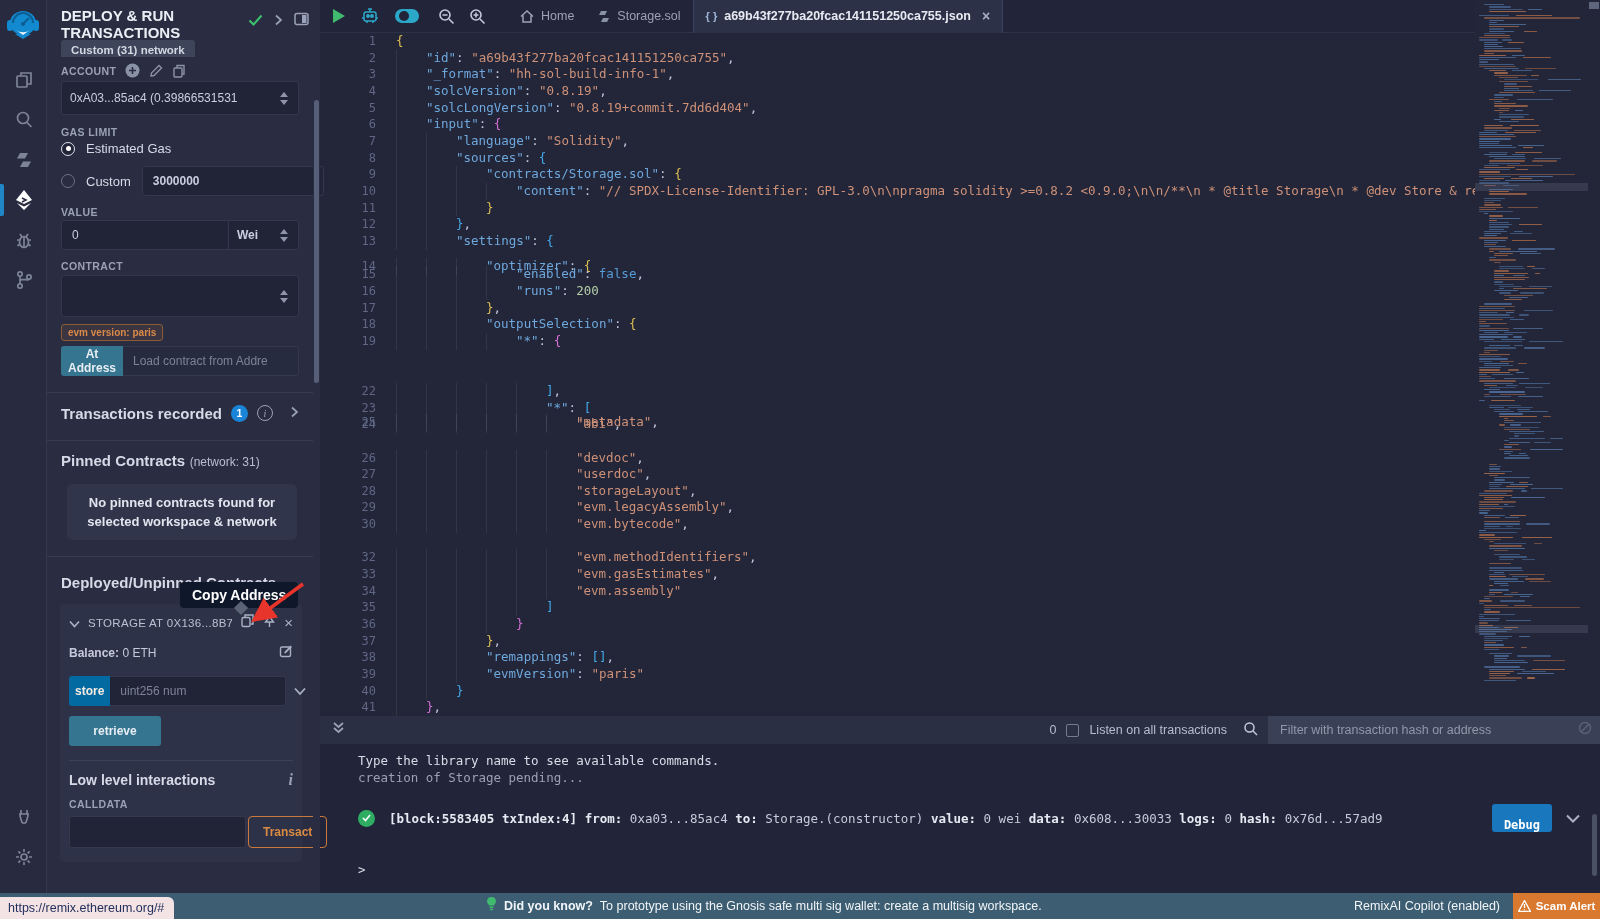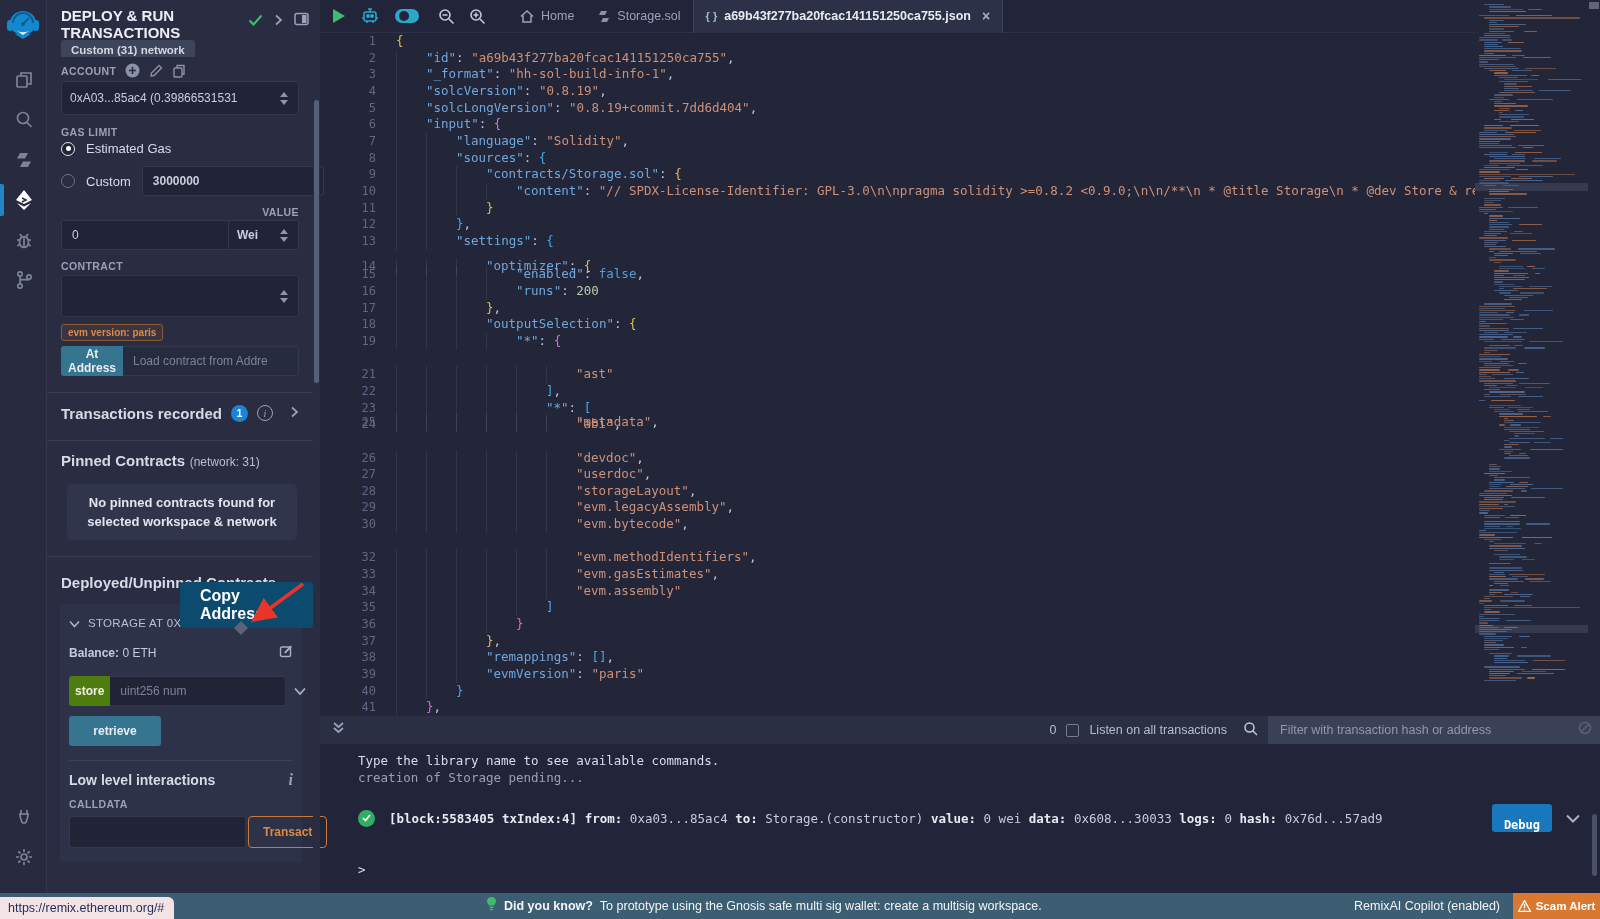--- a/index.html
+++ b/index.html
@@ -37,24 +37,24 @@
   .evm-badge{display:inline-block;border:1px solid #8a5a32;background:rgba(188,116,60,.12);color:#d98a4a;font-size:10px;font-weight:bold;padding:2px 6px;border-radius:3px;}
   .btn-teal{background:#35758f;color:#e8edf3;font-weight:bold;font-size:12px;border:none;border-radius:3px 0 0 3px;}
   .divider{position:absolute;left:0;right:0;height:1px;background:#383d54;}
   .sec-title{font-size:15px;color:#d6dae6;font-weight:bold;}
   .count-badge{background:#1a84d8;color:#fff;font-size:10.5px;font-weight:bold;width:17px;height:17px;border-radius:50%;display:inline-flex;align-items:center;justify-content:center;}
   .info-circ{width:16px;height:16px;border:1.3px solid #9aa1b6;border-radius:50%;color:#9aa1b6;font-size:10px;display:inline-flex;align-items:center;justify-content:center;font-family:"Liberation Serif",serif;font-style:italic;}
   .empty-box{background:#31354b;border-radius:5px;color:#e2e5ee;font-size:13px;font-weight:bold;text-align:center;display:flex;align-items:center;justify-content:center;padding:10px 14px;line-height:19px;}
   .card{position:absolute;left:13px;right:11px;top:604px;background:#2e3248;border-radius:4px;padding:9px 9px 14px;}
   .card-head{display:flex;align-items:center;gap:8px;color:#aab1c4;}
   .card-title{font-size:11.5px;letter-spacing:.3px;color:#b9c0d2;flex:1;white-space:nowrap;overflow:hidden;}
-  .btn-store{background:#4d7c0f;color:#f5ece2;font-weight:bold;font-size:12px;border:none;border-radius:3px 0 0 3px;width:92px;height:30px;text-align:right;}
+  .btn-store{background:#0369a1;color:#f5ece2;font-weight:bold;font-size:12px;border:none;border-radius:3px 0 0 3px;width:92px;height:30px;text-align:right;}
   .btn-retrieve{background:#35758f;color:#e8edf3;font-weight:bold;font-size:12px;border:none;border-radius:3px;width:92px;height:30px;}
   .btn-transact{background:transparent;border:1px solid #c97a3a;color:#d98a43;font-weight:bold;font-size:12px;border-radius:4px;height:32px;padding:0 14px;}
-  .tooltip{position:absolute;left:133px;top:582px;background:#0c4a6e;color:#ffffff;font-size:16px;font-weight:bold;padding:5px 20px;border-radius:4px;z-index:9;}
+  .tooltip{position:absolute;left:133px;top:582px;background:#0f172a;color:#ffffff;font-size:14px;font-weight:bold;padding:5px 12px;border-radius:4px;z-index:9;}
   .tooltip::after{content:"";position:absolute;left:56px;bottom:-5px;width:10px;height:10px;background:#5b6377;transform:rotate(45deg);}
   .panel-scroll{position:absolute;left:313px;top:0;width:7px;height:893px;background:#2a2d42;z-index:4;}
   .panel-scroll .thumb{position:absolute;left:1px;top:100px;width:5px;height:283px;background:#575e78;border-radius:3px;}
 
   
   .editor{position:absolute;left:320px;top:0;width:1280px;height:716px;background:#232639;}
   .toolbar{position:absolute;left:0;top:0;right:0;height:33px;background:#22253a;border-bottom:1px solid #2d3148;display:flex;align-items:center;padding-left:12px;}
   .tb-ic{display:flex;align-items:center;justify-content:center;margin-right:14px;}
   .tab{display:flex;align-items:center;gap:7px;height:33px;padding:0 12px;color:#9aa1b8;font-size:12.5px;}
   .tab.active{background:#2c3147;border-left:1px solid #3a4060;border-right:1px solid #3a4060;color:#e8eaf2;font-weight:bold;}
@@ -221,21 +221,21 @@
   <div class="abs" style="top:141px;display:flex;align-items:center;gap:11px;">
     <span class="radio on"></span>
     <span style="font-size:13px;color:#d6dae6;">Estimated Gas</span>
   </div>
   <div class="abs" style="top:166px;display:flex;align-items:center;gap:11px;height:30px;">
     <span class="radio"></span>
     <span style="font-size:13px;color:#d6dae6;width:58px;">Custom</span>
     <input class="inp" style="flex: 1 1 0%; height: 30px; font-weight: bold;" value="3000000">
   </div>
 
-  <div class="abs lbl" style="top:206px;text-align:right;">VALUE</div>
+  <div class="abs lbl" style="top:206px;">VALUE</div>
   <div class="abs" style="top:220px;height:30px;display:flex;">
     <input class="inp" style="width: 168px; height: 30px; border-radius: 3px 0px 0px 3px;" value="0">
     <div class="sel" style="width:70px;height:30px;border-radius:0 3px 3px 0;border-left:none;">
       <span style="font-weight:bold;">Wei</span>
       <span class="stepper">
           <span class="tri-up"></span>
           <span class="tri-dn"></span>
         </span>
     </div>
   </div>
@@ -392,21 +392,20 @@
       <div class="cl" style="top: 149.94px;"><span class="ln">10</span><span class="ct"><span class="ig"></span><span class="ig"></span><span class="ig"></span><span class="ig"></span><span class="tk-k">"content"</span><span class="tk-p">: </span><span class="tk-s">"// SPDX-License-Identifier: GPL-3.0\n\npragma solidity &gt;=0.8.2 &lt;0.9.0;\n\n/**\n * @title Storage\n * @dev Store &amp; retrieve value in a</span></span></div>
       <div class="cl" style="top: 166.6px;"><span class="ln">11</span><span class="ct"><span class="ig"></span><span class="ig"></span><span class="ig"></span><span class="tk-b1">}</span></span></div>
       <div class="cl" style="top: 183.26px;"><span class="ln">12</span><span class="ct"><span class="ig"></span><span class="ig"></span><span class="tk-b3">}</span><span class="tk-p">,</span></span></div>
       <div class="cl" style="top: 199.92px;"><span class="ln">13</span><span class="ct"><span class="ig"></span><span class="ig"></span><span class="tk-k">"settings"</span><span class="tk-p">: </span><span class="tk-b3">{</span></span></div>
       <div class="cl" style="top: 225px;"><span class="ln">14</span><span class="ct"><span class="ig"></span><span class="ig"></span><span class="ig"></span><span class="tk-k">"optimizer"</span><span class="tk-p">: </span><span class="tk-b1">{</span></span></div>
       <div class="cl" style="top: 233.24px; text-decoration: underline;"><span class="ln">15</span><span class="ct"><span class="ig"></span><span class="ig"></span><span class="ig"></span><span class="ig"></span><span class="tk-k">"enabled"</span><span class="tk-p">: </span><span class="tk-kw">false</span><span class="tk-p">,</span></span></div>
       <div class="cl" style="top: 249.9px;"><span class="ln">16</span><span class="ct"><span class="ig"></span><span class="ig"></span><span class="ig"></span><span class="ig"></span><span class="tk-k">"runs"</span><span class="tk-p">: </span><span class="tk-n">200</span></span></div>
       <div class="cl" style="top: 266.56px;"><span class="ln">17</span><span class="ct"><span class="ig"></span><span class="ig"></span><span class="ig"></span><span class="tk-b1">}</span><span class="tk-p">,</span></span></div>
       <div class="cl" style="top: 283.22px;"><span class="ln">18</span><span class="ct"><span class="ig"></span><span class="ig"></span><span class="ig"></span><span class="tk-k">"outputSelection"</span><span class="tk-p">: </span><span class="tk-b1">{</span></span></div>
       <div class="cl" style="top: 299.88px;"><span class="ln">19</span><span class="ct"><span class="ig"></span><span class="ig"></span><span class="ig"></span><span class="ig"></span><span class="tk-k">"*"</span><span class="tk-p">: </span><span class="tk-b2">{</span></span></div>
-      <div class="cl" style="top: 333.2px;"><span class="ln">21</span><span class="ct"><span class="ig"></span><span class="ig"></span><span class="ig"></span><span class="ig"></span><span class="ig"></span><span class="ig"></span><span class="tk-s">"ast"</span></span></div>
       <div class="cl" style="top: 349.86px;"><span class="ln">22</span><span class="ct"><span class="ig"></span><span class="ig"></span><span class="ig"></span><span class="ig"></span><span class="ig"></span><span class="tk-b3">]</span><span class="tk-p">,</span></span></div>
       <div class="cl" style="top: 366.52px;"><span class="ln">23</span><span class="ct"><span class="ig"></span><span class="ig"></span><span class="ig"></span><span class="ig"></span><span class="ig"></span><span class="tk-k">"*"</span><span class="tk-p">: </span><span class="tk-b3">[</span></span></div>
       <div class="cl" style="top: 383.18px;"><span class="ln">24</span><span class="ct"><span class="ig"></span><span class="ig"></span><span class="ig"></span><span class="ig"></span><span class="ig"></span><span class="ig"></span><span class="tk-s">"abi"</span><span class="tk-p">,</span></span></div>
       <div class="cl" style="top: 381px;"><span class="ln">25</span><span class="ct"><span class="ig"></span><span class="ig"></span><span class="ig"></span><span class="ig"></span><span class="ig"></span><span class="ig"></span><span class="tk-s">"metadata"</span><span class="tk-p">,</span></span></div>
       <div class="cl" style="top: 416.5px;"><span class="ln">26</span><span class="ct"><span class="ig"></span><span class="ig"></span><span class="ig"></span><span class="ig"></span><span class="ig"></span><span class="ig"></span><span class="tk-s">"devdoc"</span><span class="tk-p">,</span></span></div>
       <div class="cl" style="top: 433.16px;"><span class="ln">27</span><span class="ct"><span class="ig"></span><span class="ig"></span><span class="ig"></span><span class="ig"></span><span class="ig"></span><span class="ig"></span><span class="tk-s">"userdoc"</span><span class="tk-p">,</span></span></div>
       <div class="cl" style="top: 449.82px;"><span class="ln">28</span><span class="ct"><span class="ig"></span><span class="ig"></span><span class="ig"></span><span class="ig"></span><span class="ig"></span><span class="ig"></span><span class="tk-s">"storageLayout"</span><span class="tk-p">,</span></span></div>
       <div class="cl" style="top: 466.48px;"><span class="ln">29</span><span class="ct"><span class="ig"></span><span class="ig"></span><span class="ig"></span><span class="ig"></span><span class="ig"></span><span class="ig"></span><span class="tk-s">"evm.legacyAssembly"</span><span class="tk-p">,</span></span></div>
       <div class="cl" style="top: 483.14px;"><span class="ln">30</span><span class="ct"><span class="ig"></span><span class="ig"></span><span class="ig"></span><span class="ig"></span><span class="ig"></span><span class="ig"></span><span class="tk-s">"evm.bytecode"</span><span class="tk-p">,</span></span></div>
       <div class="cl" style="top: 516.46px;"><span class="ln">32</span><span class="ct"><span class="ig"></span><span class="ig"></span><span class="ig"></span><span class="ig"></span><span class="ig"></span><span class="ig"></span><span class="tk-s">"evm.methodIdentifiers"</span><span class="tk-p">,</span></span></div>

